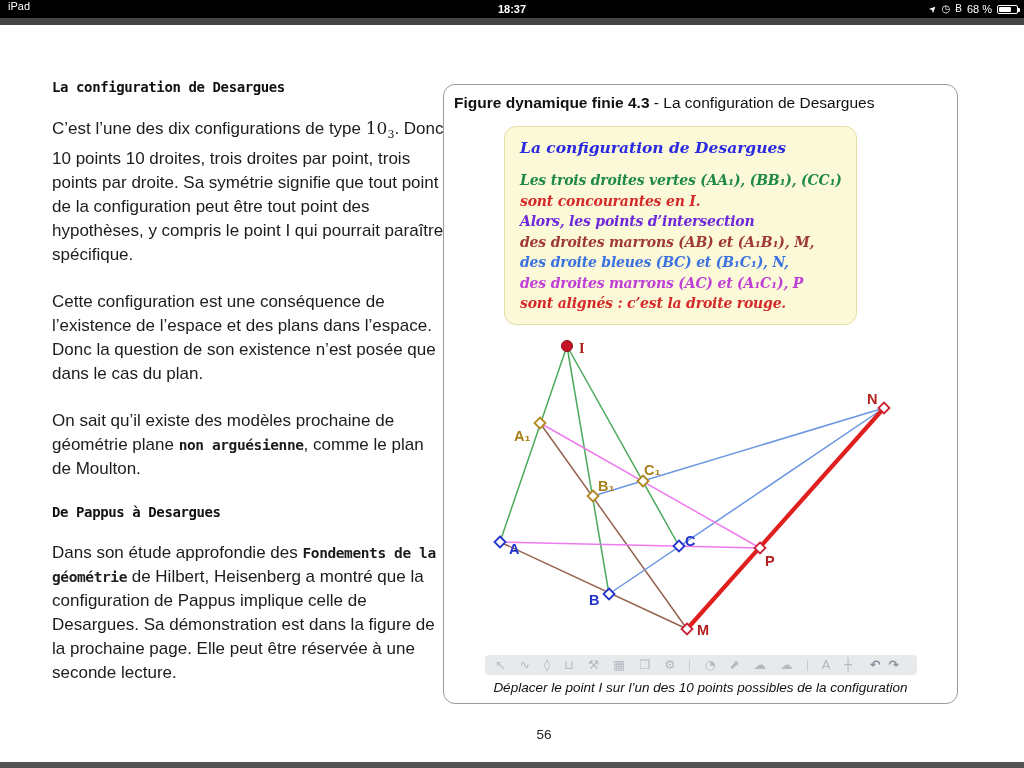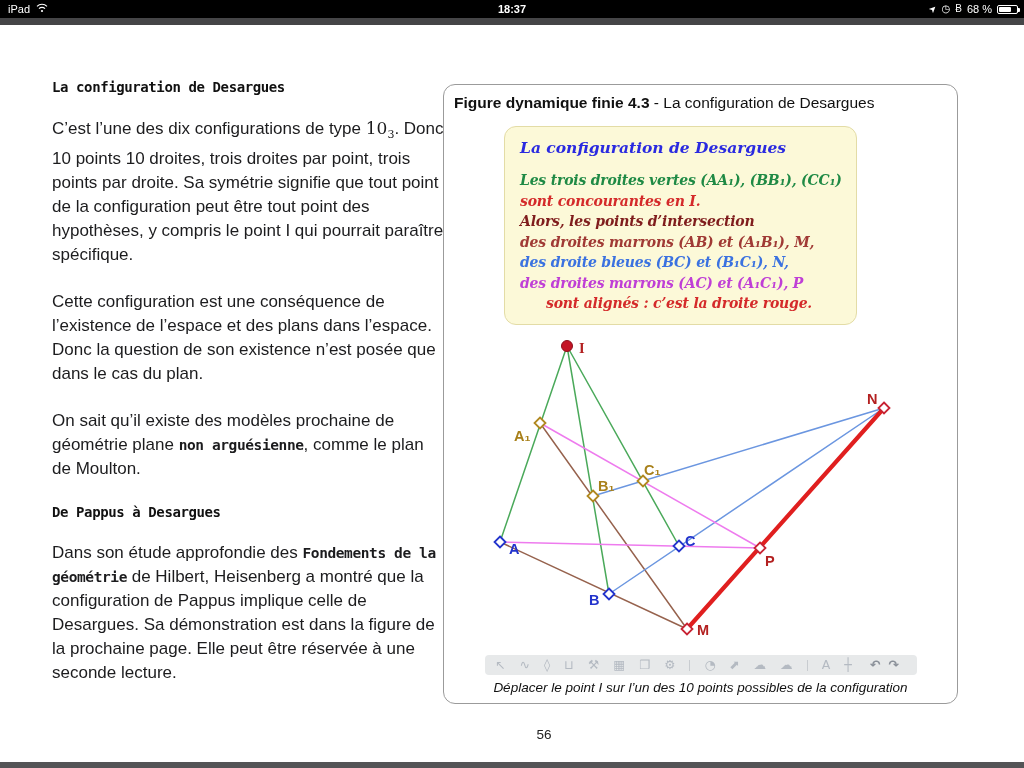--- a/index.html
+++ b/index.html
@@ -3,21 +3,21 @@
 <meta charset="utf-8">
 <style>
   * { margin:0; padding:0; box-sizing:border-box; }
   html,body { width:1024px; height:768px; background:#fff; overflow:hidden; }
   body { font-family:"Liberation Sans", sans-serif; }
   .screen { position:relative; width:1024px; height:768px; background:#fff; }
 
   
   .statusbar { position:absolute; left:0; top:0; width:1024px; height:18px; background:#000;
     color:#fff; font-size:11px; display:flex; align-items:center; }
-  .sb-left { position:absolute; left:8px; top:0; height:18px; display:flex; align-items:center; gap:6px; }
+  .sb-left { position:absolute; left:8px; top:0; height:18px; display:flex; align-items:center; gap:6px;flex-direction:column; }
   .sb-center { position:absolute; left:0; width:100%; text-align:center; font-weight:600; }
   .sb-right { position:absolute; right:6px; top:0; height:18px; display:flex; align-items:center; gap:5px; }
   .sb-ico { font-size:10px; line-height:18px; }
   .loc-ico { display:inline-block; transform:rotate(-45deg); font-size:9px; }
   .battery { position:relative; width:21px; height:9px; border:1px solid #fff; border-radius:2px; }
   .battery .fill { position:absolute; left:1px; top:1px; bottom:1px; background:#fff; border-radius:1px; }
   .battery .nub { position:absolute; right:-3px; top:2.5px; width:2px; height:4px; background:#fff; border-radius:0 1px 1px 0; }
   .substrip { position:absolute; left:0; top:18px; width:1024px; height:7px; background:#454547; }
   .bottombar { position:absolute; left:0; top:762px; width:1024px; height:6px; background:#545456; }
 
@@ -100,25 +100,25 @@
 
   <div class="panel">
     <div class="panel-title">
       <b>Figure dynamique finie 4.3</b><span> - La configuration de Desargues</span>
     </div>
 
     <div class="infobox" id="infobox">
         <div class="ib-title" style="color: rgb(42, 42, 224);">La configuration de Desargues</div>
         <div class="ib-line" style="color: rgb(31, 138, 69);">Les trois droites vertes (AA₁), (BB₁), (CC₁)</div>
         <div class="ib-line" style="color: rgb(212, 42, 42);">sont concourantes en I.</div>
-        <div class="ib-line" style="color: #7f1d1d;">Alors, les points d’intersection</div>
+        <div class="ib-line" style="color: #6d28d9;">Alors, les points d’intersection</div>
         <div class="ib-line" style="color: rgb(160, 58, 53);">des droites marrons (AB) et (A₁B₁),  M,</div>
         <div class="ib-line" style="color: rgb(59, 114, 224);">des droite bleues (BC) et (B₁C₁),  N,</div>
         <div class="ib-line" style="color: rgb(191, 63, 214);"> des droites marrons (AC) et (A₁C₁),  P</div>
-        <div class="ib-line" style="color: rgb(212, 42, 42); margin-left: 26px;">sont alignés :  c’est la droite rouge.</div>
+        <div class="ib-line" style="color: rgb(212, 42, 42);">sont alignés :  c’est la droite rouge.</div>
       </div>
 
     <svg class="figwrap" id="fig" xmlns="http://www.w3.org/2000/svg" viewBox="450 330 506 322">
         <line x1="566" y1="345" x2="499" y2="541" stroke="#4aa95a" stroke-width="1.5" stroke-linecap="round"></line>
         <line x1="566" y1="345" x2="608" y2="593" stroke="#4aa95a" stroke-width="1.5" stroke-linecap="round"></line>
         <line x1="566" y1="345" x2="678" y2="545" stroke="#4aa95a" stroke-width="1.5" stroke-linecap="round"></line>
         <line x1="499" y1="541" x2="686" y2="628" stroke="#96624d" stroke-width="1.5" stroke-linecap="round"></line>
         <line x1="539" y1="422" x2="686" y2="628" stroke="#96624d" stroke-width="1.5" stroke-linecap="round"></line>
         <line x1="608" y1="593" x2="883" y2="407" stroke="#6b96e0" stroke-width="1.5" stroke-linecap="round"></line>
         <line x1="592" y1="495" x2="883" y2="407" stroke="#6b96e0" stroke-width="1.5" stroke-linecap="round"></line>

